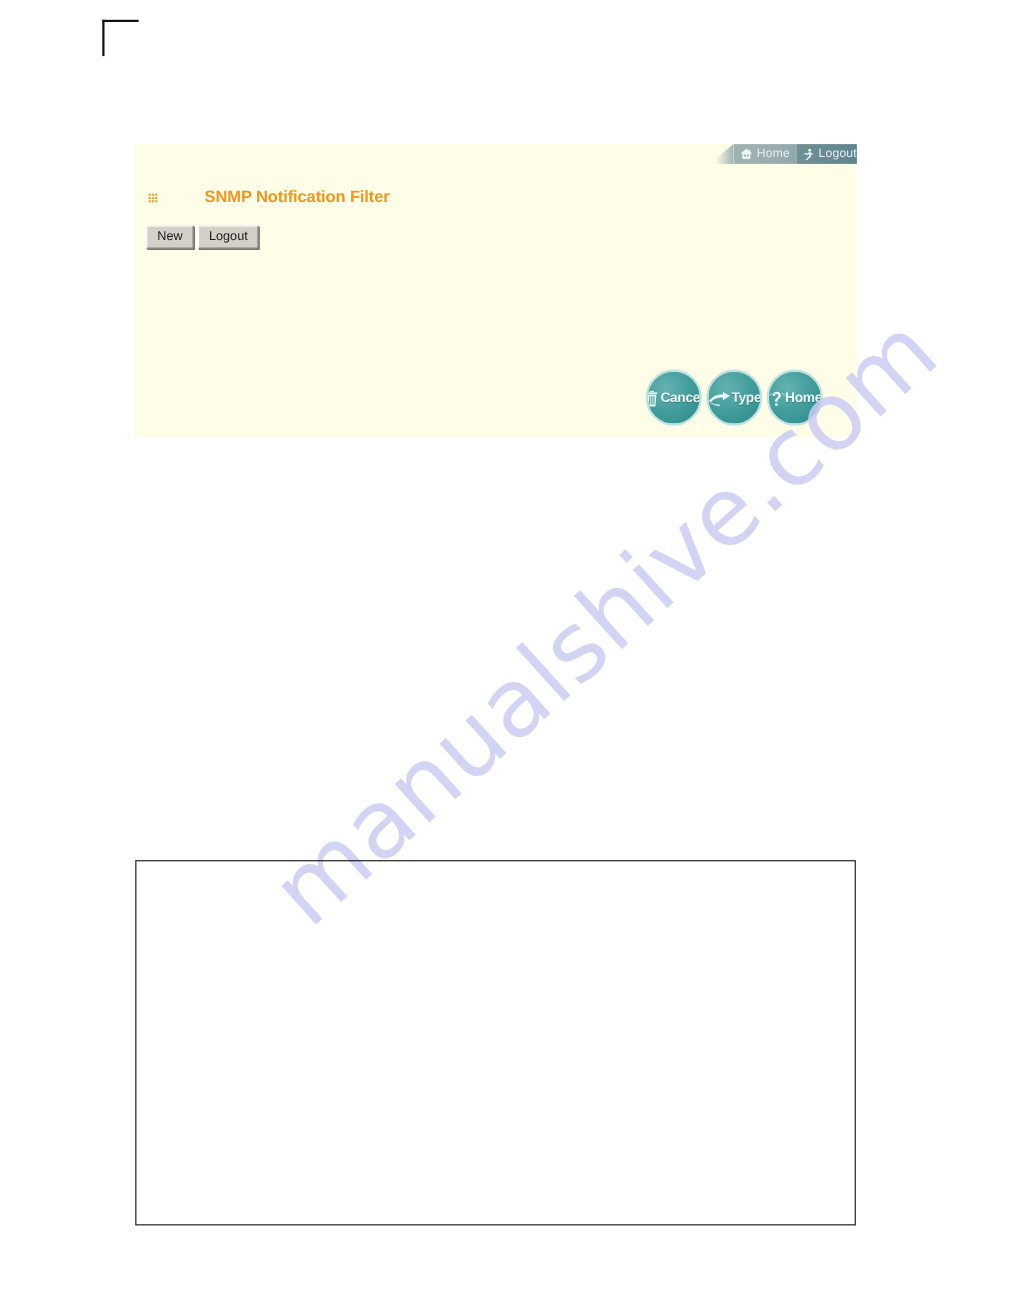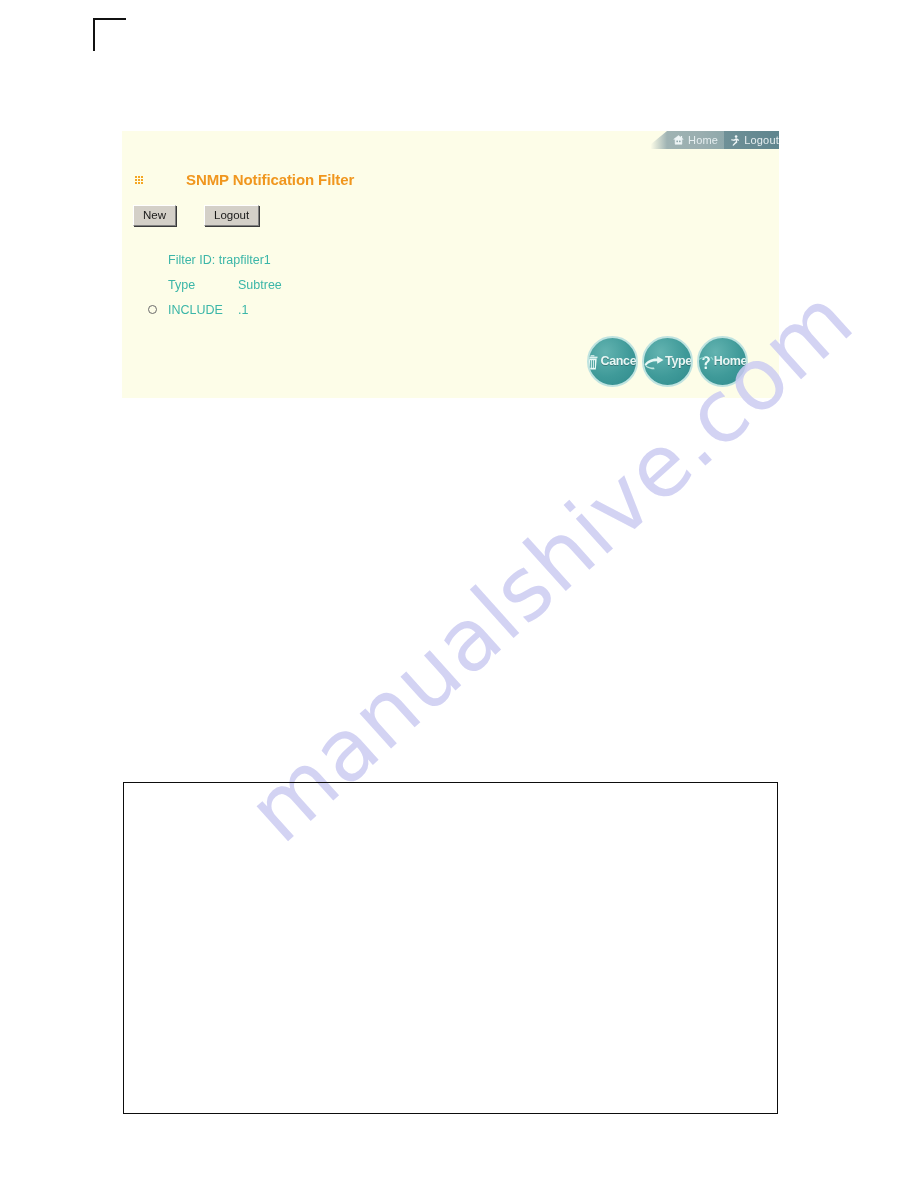--- a/index.html
+++ b/index.html
@@ -137,21 +137,21 @@
     white-space: nowrap;
     margin-left: 36px;
   }
 
   
   .button-row {
     position: absolute;
     left: 11px;
     top: 74px;
     display: flex;
-    gap: 28px;
+    gap: 4px;
   }
   .win-btn {
     background: #d4d0c8;
     border-top: 1px solid #ffffff;
     border-left: 1px solid #ffffff;
     border-right: 1px solid #808080;
     border-bottom: 1px solid #808080;
     box-shadow: 1px 1px 0 #3a3a3a;
     padding: 2px 9px 3px;
     font-size: 11.5px;
@@ -295,38 +295,20 @@
         <i></i>
     </span>
     <span class="title">SNMP Notification Filter</span>
   </div>
 
   <div class="button-row">
     <button class="win-btn">New</button>
     <button class="win-btn">Logout</button>
   </div>
 
-  <div class="filter-block">
-    <div class="filter-row">
-      <span class="filter-indent"></span>
-      <span class="col-id">Filter ID: trapfilter1</span>
-    </div>
-    <div class="filter-row">
-      <span class="filter-indent"></span>
-      <span class="col-type">Type</span>
-      <span class="col-subtree">Subtree</span>
-    </div>
-    <div class="filter-row">
-      <span class="filter-radio-cell">
-        <span class="radio-dot"></span>
-      </span>
-      <span class="col-type">INCLUDE</span>
-      <span class="col-subtree">.1</span>
-    </div>
-  </div>
 
   <div class="action-buttons">
 
     <div class="round-btn">
       <span class="btn-icon">
         <svg width="15" height="16" viewBox="0 0 15 16">
           <rect x="2.5" y="1.6" width="10" height="1.6" fill="#dff2ef"></rect>
           <rect x="5.6" y="0.2" width="3.8" height="1.2" fill="#dff2ef"></rect>
           <path d="M3.3 3.6 L11.7 3.6 L10.8 14.6 L4.2 14.6 Z" fill="#eafaf7"></path>
           <rect x="5.1" y="5.2" width="1.1" height="7.6" fill="#56a8a6"></rect>

